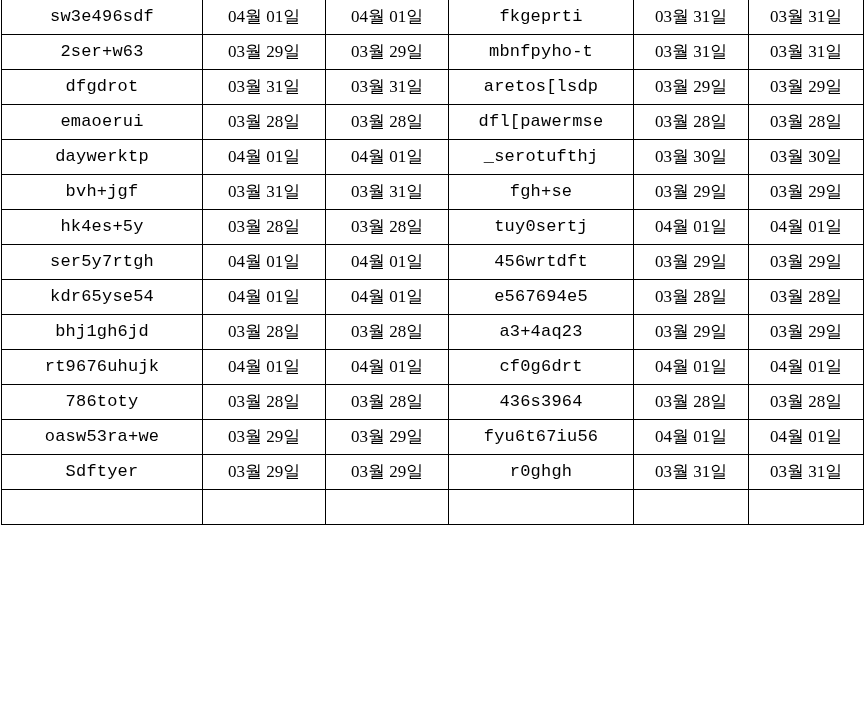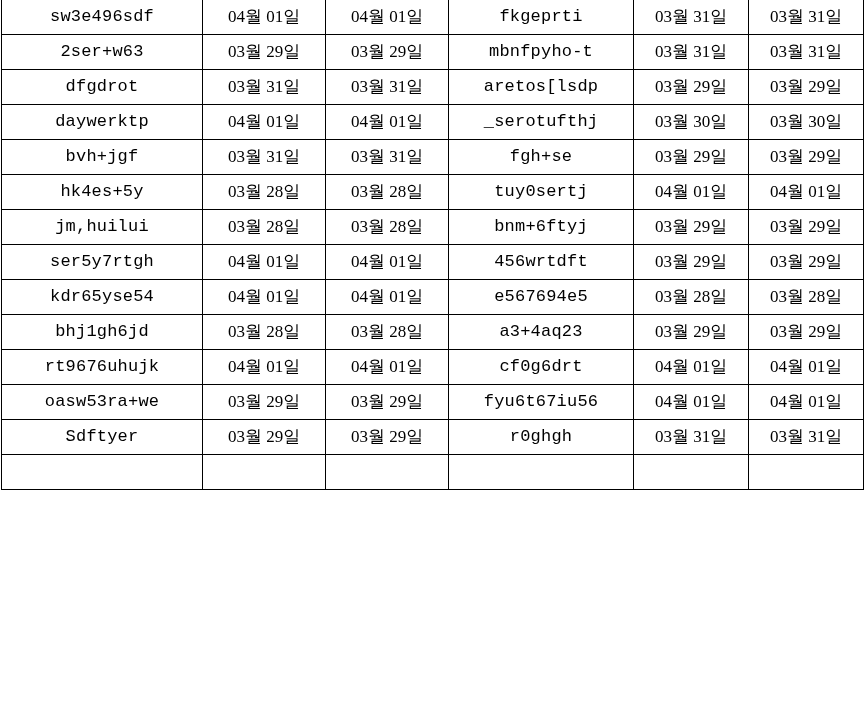--- a/index.html
+++ b/index.html
@@ -85,20 +85,28 @@
         </tr>
         <tr>
           <td class="c-code">dfgdrot</td>
           <td class="c-date">03월 31일</td>
           <td class="c-date">03월 31일</td>
           <td class="c-code">aretos[lsdp</td>
           <td class="c-date">03월 29일</td>
           <td class="c-date">03월 29일</td>
         </tr>
         <tr>
+          <td class="c-code">emaoerui</td>
+          <td class="c-date">03월 28일</td>
+          <td class="c-date">03월 28일</td>
+          <td class="c-code">dfl[pawermse</td>
+          <td class="c-date">03월 28일</td>
+          <td class="c-date">03월 28일</td>
+        </tr>
+        <tr>
           <td class="c-code">daywerktp</td>
           <td class="c-date">04월 01일</td>
           <td class="c-date">04월 01일</td>
           <td class="c-code">_serotufthj</td>
           <td class="c-date">03월 30일</td>
           <td class="c-date">03월 30일</td>
         </tr>
         <tr>
           <td class="c-code">bvh+jgf</td>
           <td class="c-date">03월 31일</td>
@@ -107,28 +115,20 @@
           <td class="c-date">03월 29일</td>
           <td class="c-date">03월 29일</td>
         </tr>
         <tr>
           <td class="c-code">hk4es+5y</td>
           <td class="c-date">03월 28일</td>
           <td class="c-date">03월 28일</td>
           <td class="c-code">tuy0sertj</td>
           <td class="c-date">04월 01일</td>
           <td class="c-date">04월 01일</td>
-        </tr>
-        <tr>
-          <td class="c-code">jm,huilui</td>
-          <td class="c-date">03월 28일</td>
-          <td class="c-date">03월 28일</td>
-          <td class="c-code">bnm+6ftyj</td>
-          <td class="c-date">03월 29일</td>
-          <td class="c-date">03월 29일</td>
         </tr>
         <tr>
           <td class="c-code">ser5y7rtgh</td>
           <td class="c-date">04월 01일</td>
           <td class="c-date">04월 01일</td>
           <td class="c-code">456wrtdft</td>
           <td class="c-date">03월 29일</td>
           <td class="c-date">03월 29일</td>
         </tr>
         <tr>
@@ -149,20 +149,28 @@
         </tr>
         <tr>
           <td class="c-code">rt9676uhujk</td>
           <td class="c-date">04월 01일</td>
           <td class="c-date">04월 01일</td>
           <td class="c-code">cf0g6drt</td>
           <td class="c-date">04월 01일</td>
           <td class="c-date">04월 01일</td>
         </tr>
         <tr>
+          <td class="c-code">786toty</td>
+          <td class="c-date">03월 28일</td>
+          <td class="c-date">03월 28일</td>
+          <td class="c-code">436s3964</td>
+          <td class="c-date">03월 28일</td>
+          <td class="c-date">03월 28일</td>
+        </tr>
+        <tr>
           <td class="c-code">oasw53ra+we</td>
           <td class="c-date">03월 29일</td>
           <td class="c-date">03월 29일</td>
           <td class="c-code">fyu6t67iu56</td>
           <td class="c-date">04월 01일</td>
           <td class="c-date">04월 01일</td>
         </tr>
         <tr>
           <td class="c-code">Sdftyer</td>
           <td class="c-date">03월 29일</td>

